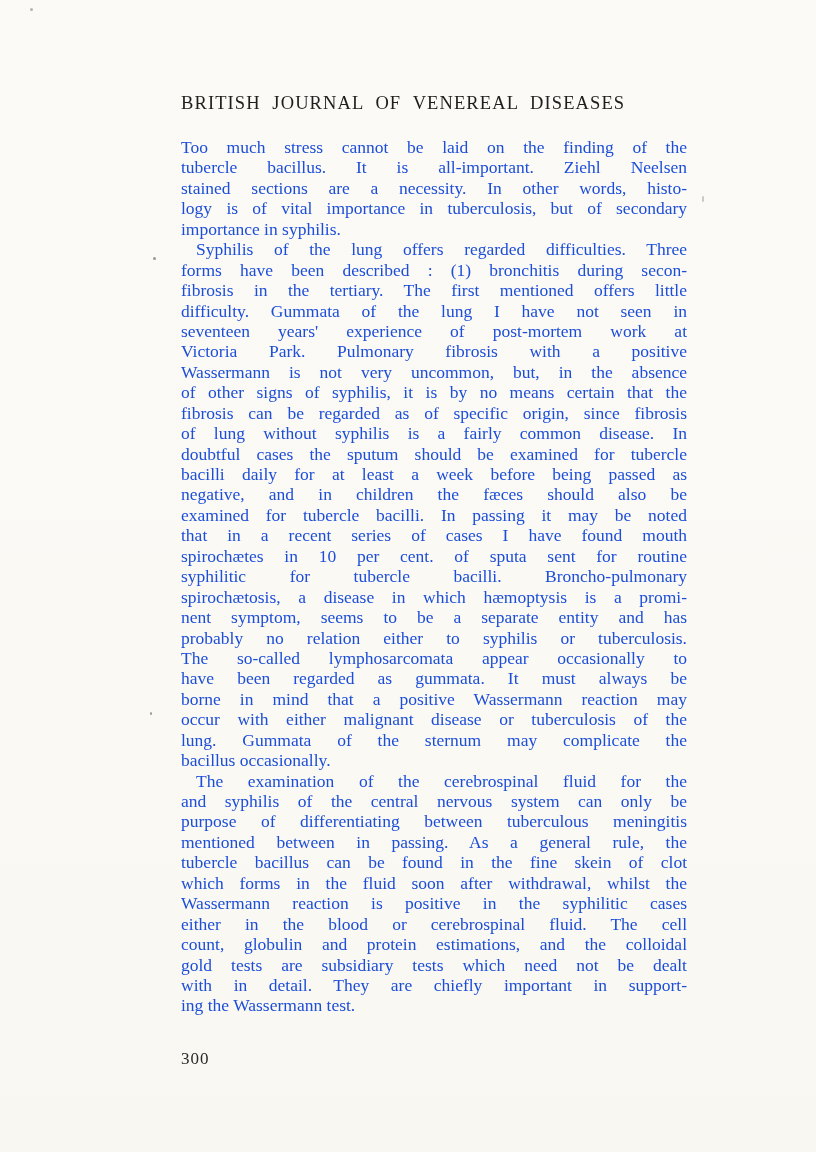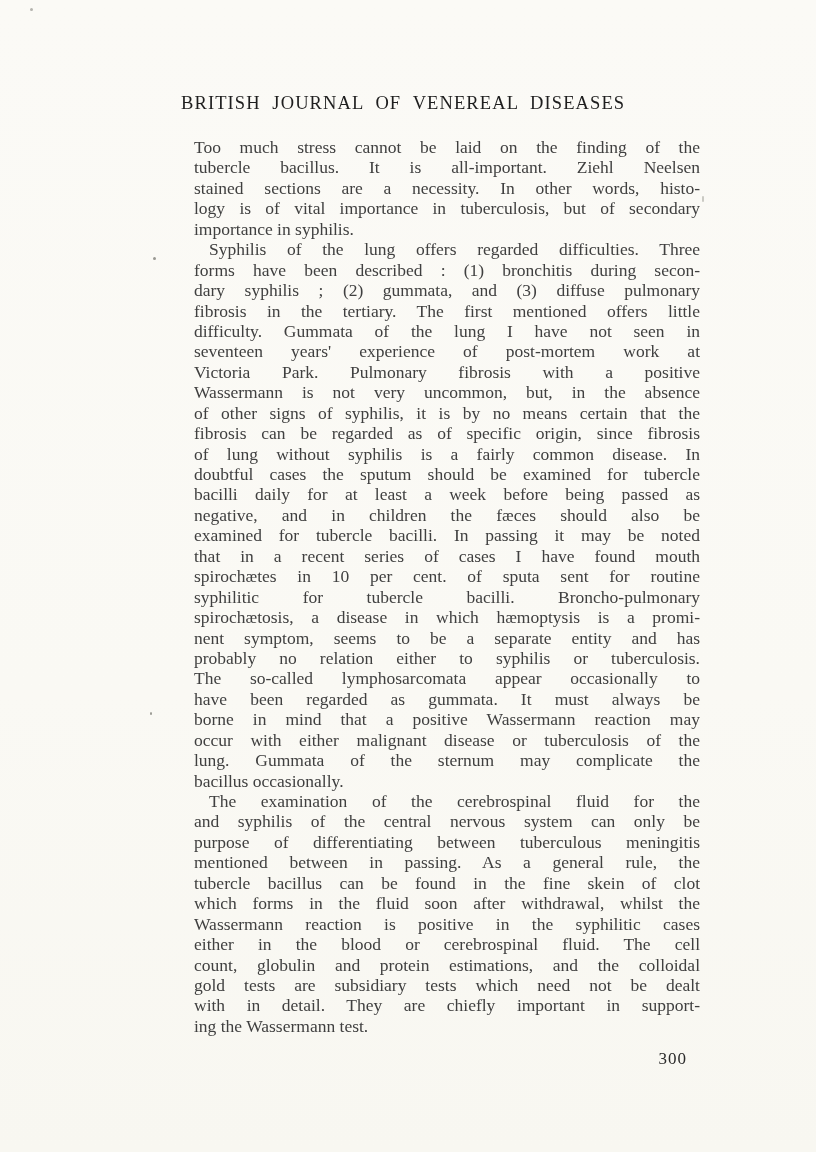--- a/index.html
+++ b/index.html
@@ -23,45 +23,45 @@
     text-align: left;
     font-size: 18.5px;
     letter-spacing: 1.1px;
     word-spacing: 6px;
     white-space: nowrap;
     color: #1e1e1e;
   }
   .body-text {
     position: absolute;
     top: 137px;
-    left: 194px;
+    left: 181px;
     width: 506px;
     font-size: 17.5px;
-    color: #404040;
+    color: #1d4ed8;
   }
   .paragraph { margin: 0; }
   .line {
     line-height: 20.45px;
     height: 20.45px;
     overflow: hidden;
     text-align: justify;
     text-align-last: justify;
     -moz-text-align-last: justify;
   }
   .line.last-line {
     text-align-last: left;
     -moz-text-align-last: left;
   }
   .line.indented { text-indent: 15px; }
   .page-number {
     position: absolute;
     top: 1049px;
     left: 181px;
     width: 506px;
-    text-align: right;
+    text-align: left;
     font-size: 17px;
     letter-spacing: 1px;
     color: #2a2a2a;
   }
   .speck {
     position: absolute;
     background: #6f6f68;
     border-radius: 50%;
     opacity: 0.7;
   }
@@ -81,21 +81,20 @@
       <div class="paragraph">
         <div class="line">Too much stress cannot be laid on the finding of the</div>
         <div class="line">tubercle bacillus. It is all-important. Ziehl Neelsen</div>
         <div class="line">stained sections are a necessity. In other words, histo-</div>
         <div class="line">logy is of vital importance in tuberculosis, but of secondary</div>
         <div class="line last-line">importance in syphilis.</div>
       </div>
       <div class="paragraph">
         <div class="line indented">Syphilis of the lung offers regarded difficulties. Three</div>
         <div class="line">forms have been described : (1) bronchitis during secon-</div>
-        <div class="line">dary syphilis ; (2) gummata, and (3) diffuse pulmonary</div>
         <div class="line">fibrosis in the tertiary. The first mentioned offers little</div>
         <div class="line">difficulty. Gummata of the lung I have not seen in</div>
         <div class="line">seventeen years' experience of post-mortem work at</div>
         <div class="line">Victoria Park. Pulmonary fibrosis with a positive</div>
         <div class="line">Wassermann is not very uncommon, but, in the absence</div>
         <div class="line">of other signs of syphilis, it is by no means certain that the</div>
         <div class="line">fibrosis can be regarded as of specific origin, since fibrosis</div>
         <div class="line">of lung without syphilis is a fairly common disease. In</div>
         <div class="line">doubtful cases the sputum should be examined for tubercle</div>
         <div class="line">bacilli daily for at least a week before being passed as</div>

